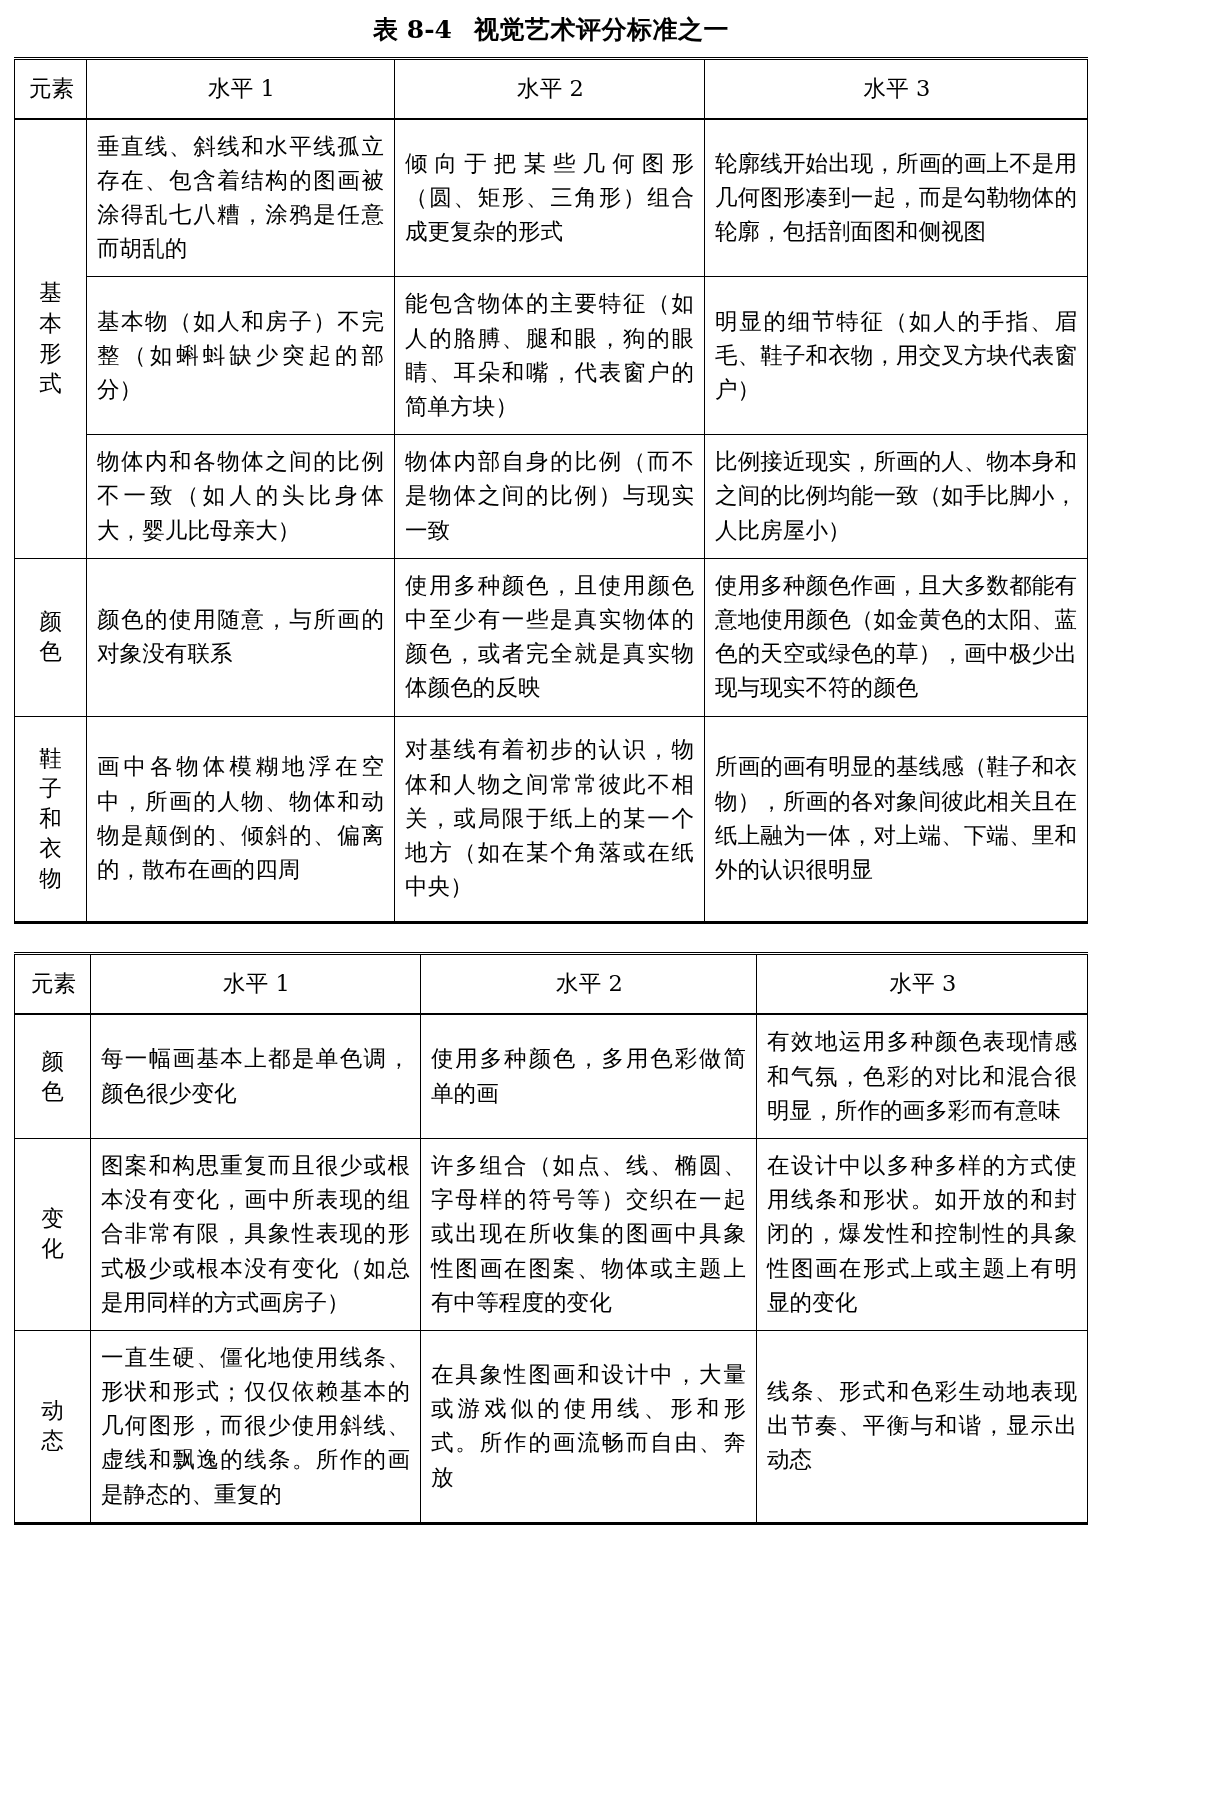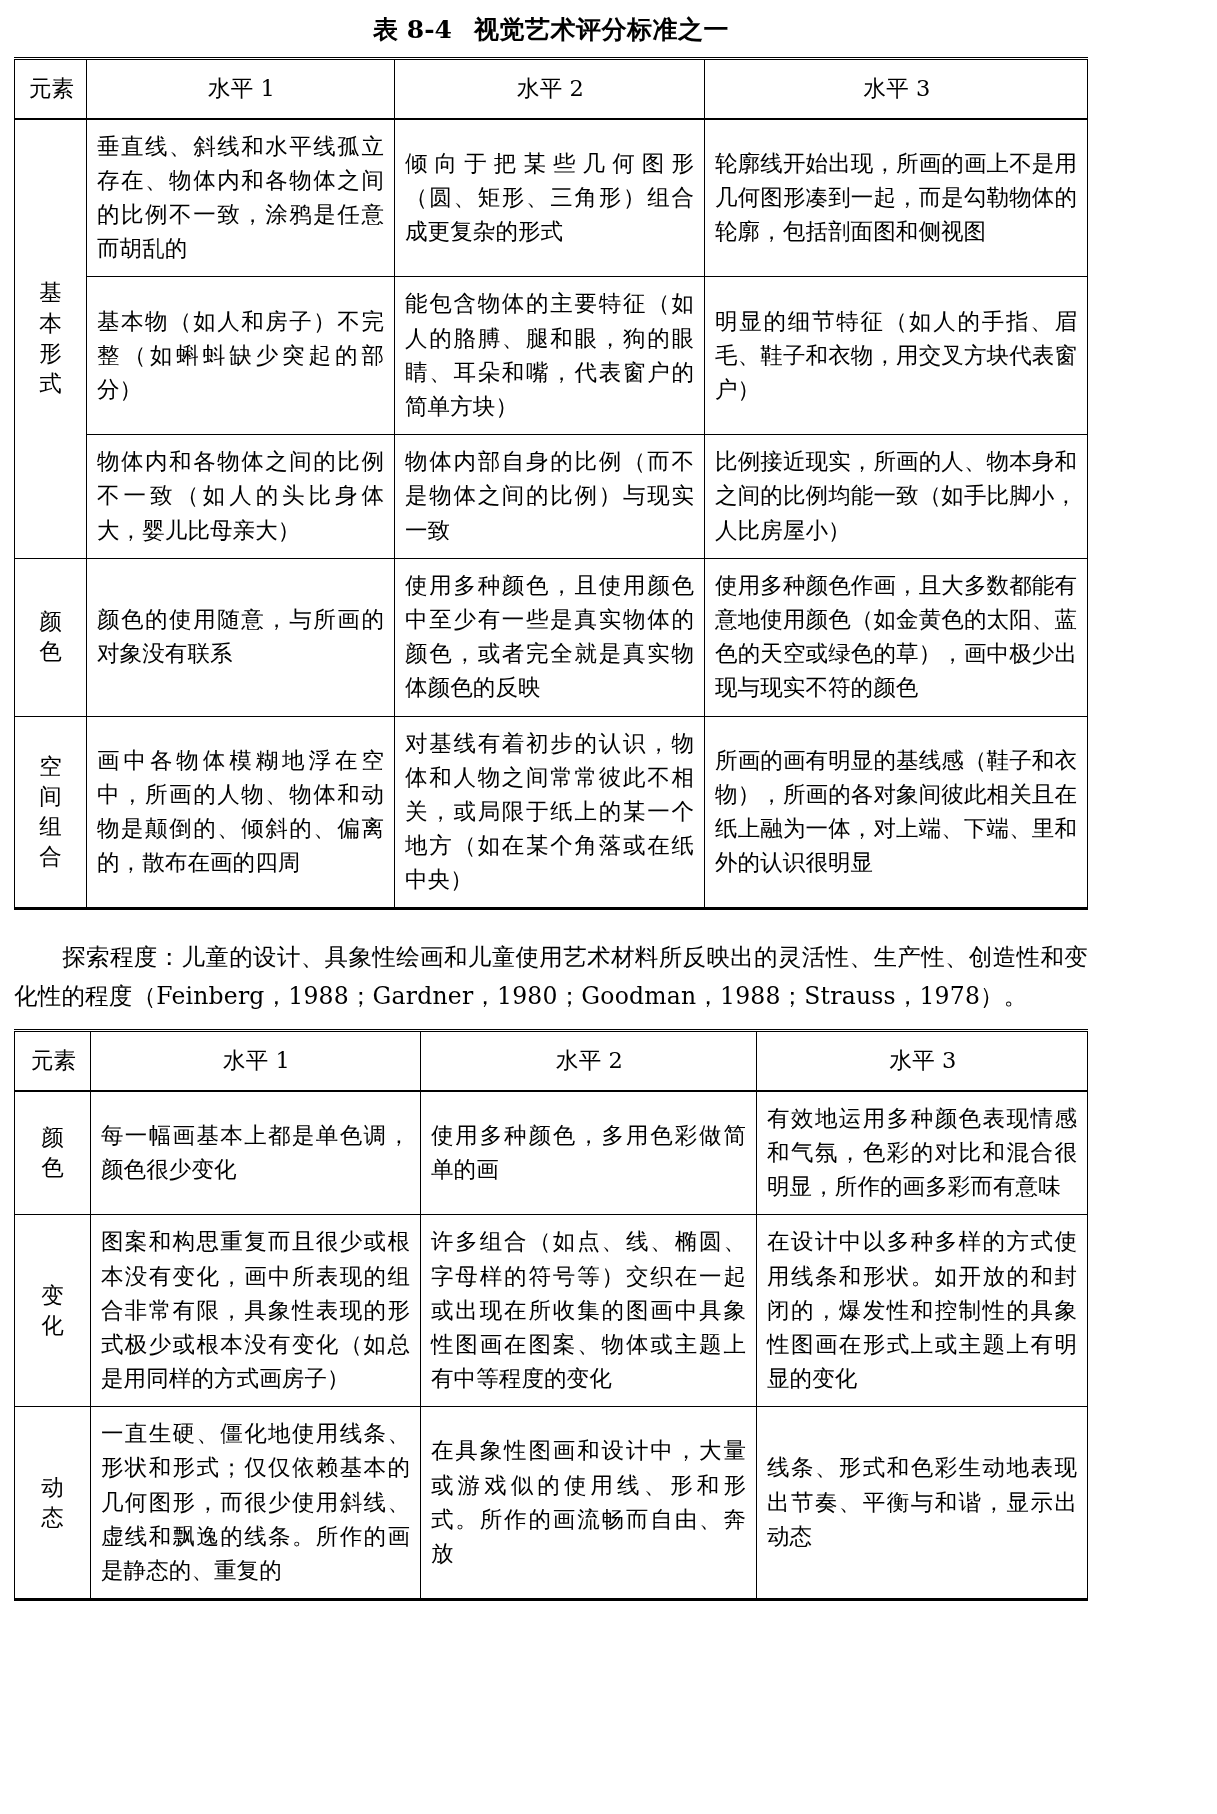--- a/index.html
+++ b/index.html
@@ -116,21 +116,21 @@
         <td class="elem">元素</td>
         <td>水平 1</td>
         <td>水平 2</td>
         <td>水平 3</td>
       </tr>
 
       <tr>
         <td class="elem-label" rowspan="3">
           <span class="vstack">基本形式</span>
         </td>
-        <td>垂直线、斜线和水平线孤立存在、物体内和各物体之间的比例不一致，涂鸦是任意而胡乱的</td>
+        <td>垂直线、斜线和水平线孤立存在、包含着结构的图画被涂得乱七八糟，涂鸦是任意而胡乱的</td>
         <td>倾向于把某些几何图形（圆、矩形、三角形）组合成更复杂的形式</td>
         <td>轮廓线开始出现，所画的画上不是用几何图形凑到一起，而是勾勒物体的轮廓，包括剖面图和侧视图</td>
       </tr>
       <tr>
         <td>基本物（如人和房子）不完整（如蝌蚪缺少突起的部分）</td>
         <td>能包含物体的主要特征（如人的胳膊、腿和眼，狗的眼睛、耳朵和嘴，代表窗户的简单方块）</td>
         <td>明显的细节特征（如人的手指、眉毛、鞋子和衣物，用交叉方块代表窗户）</td>
       </tr>
       <tr>
         <td>物体内和各物体之间的比例不一致（如人的头比身体大，婴儿比母亲大）</td>
@@ -142,33 +142,32 @@
         <td class="elem-label">
           <span class="vstack">颜色</span>
         </td>
         <td>颜色的使用随意，与所画的对象没有联系</td>
         <td>使用多种颜色，且使用颜色中至少有一些是真实物体的颜色，或者完全就是真实物体颜色的反映</td>
         <td>使用多种颜色作画，且大多数都能有意地使用颜色（如金黄色的太阳、蓝色的天空或绿色的草），画中极少出现与现实不符的颜色</td>
       </tr>
 
       <tr>
         <td class="elem-label">
-          <span class="vstack">空间组合</span>
+          <span class="vstack">鞋子和衣物</span>
         </td>
         <td>画中各物体模糊地浮在空中，所画的人物、物体和动物是颠倒的、倾斜的、偏离的，散布在画的四周</td>
         <td>对基线有着初步的认识，物体和人物之间常常彼此不相关，或局限于纸上的某一个地方（如在某个角落或在纸中央）</td>
         <td>所画的画有明显的基线感（鞋子和衣物），所画的各对象间彼此相关且在纸上融为一体，对上端、下端、里和外的认识很明显</td>
       </tr>
     </tbody>
   </table>
 
   <div class="spacer"></div>
 
 
-  <p class="intro"><span class="ind"></span><span>探索程度：儿童的设计、具象性绘画和儿童使用艺术材料所反映出的灵活性、生产性、创造性和变化性的程度（Feinberg，1988；Gardner，1980；Goodman，1988；Strauss，1978）。</span></p>
 
   <table class="grid">
     <colgroup>
       <col class="d-elem">
         <col class="d-l1">
         <col class="d-l2">
         <col class="d-l3">
     </colgroup>
     <tbody>
       <tr class="hdr">

